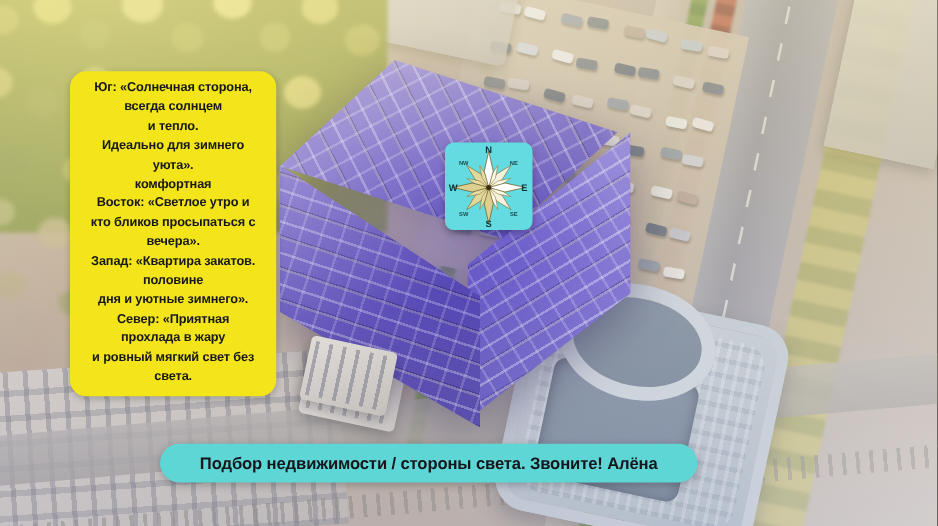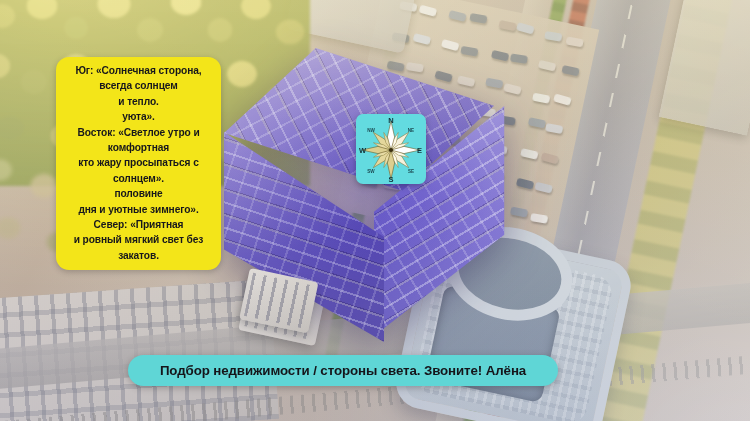--- a/index.html
+++ b/index.html
@@ -429,30 +429,33 @@
     <div class="podium"></div>
 
     <div class="wash"></div>
     <div class="grade"></div>
   </div>
 
   <div class="yellow-card">
     <p>Юг: «Солнечная сторона,</p>
     <p>всегда солнцем</p>
     <p>и тепло.</p>
+    <p>Идеально для зимнего</p>
     <p>уюта».</p>
+    <p>комфортная</p>
     <p>Восток: «Светлое утро и</p>
-    <p>комфортная</p>
-    <p>кто жару просыпаться с</p>
-    <p>солнцем».</p>
+    <p>кто бликов просыпаться с</p>
+    <p>вечера».</p>
+    <p>Запад: «Квартира закатов.</p>
     <p>половине</p>
     <p>дня и уютные зимнего».</p>
     <p>Север: «Приятная</p>
+    <p>прохлада в жару</p>
     <p>и ровный мягкий свет без</p>
-    <p>закатов.</p>
+    <p>света.</p>
   </div>
 
   <div class="compass">
     <svg viewBox="0 0 70 70">
       <g transform="translate(35,36)">
 
         <g transform="rotate(45)">
           <polygon points="0,0 -3.2,-12 0,-25 3.2,-12" fill="#f6f1dc" stroke="#7b6a2e" stroke-width=".5"></polygon>
           <polygon points="0,0 3.2,12 0,25 -3.2,12" fill="#e4d79c" stroke="#7b6a2e" stroke-width=".5"></polygon>
           <polygon points="0,0 12,-3.2 25,0 12,3.2" fill="#f6f1dc" stroke="#7b6a2e" stroke-width=".5"></polygon>

